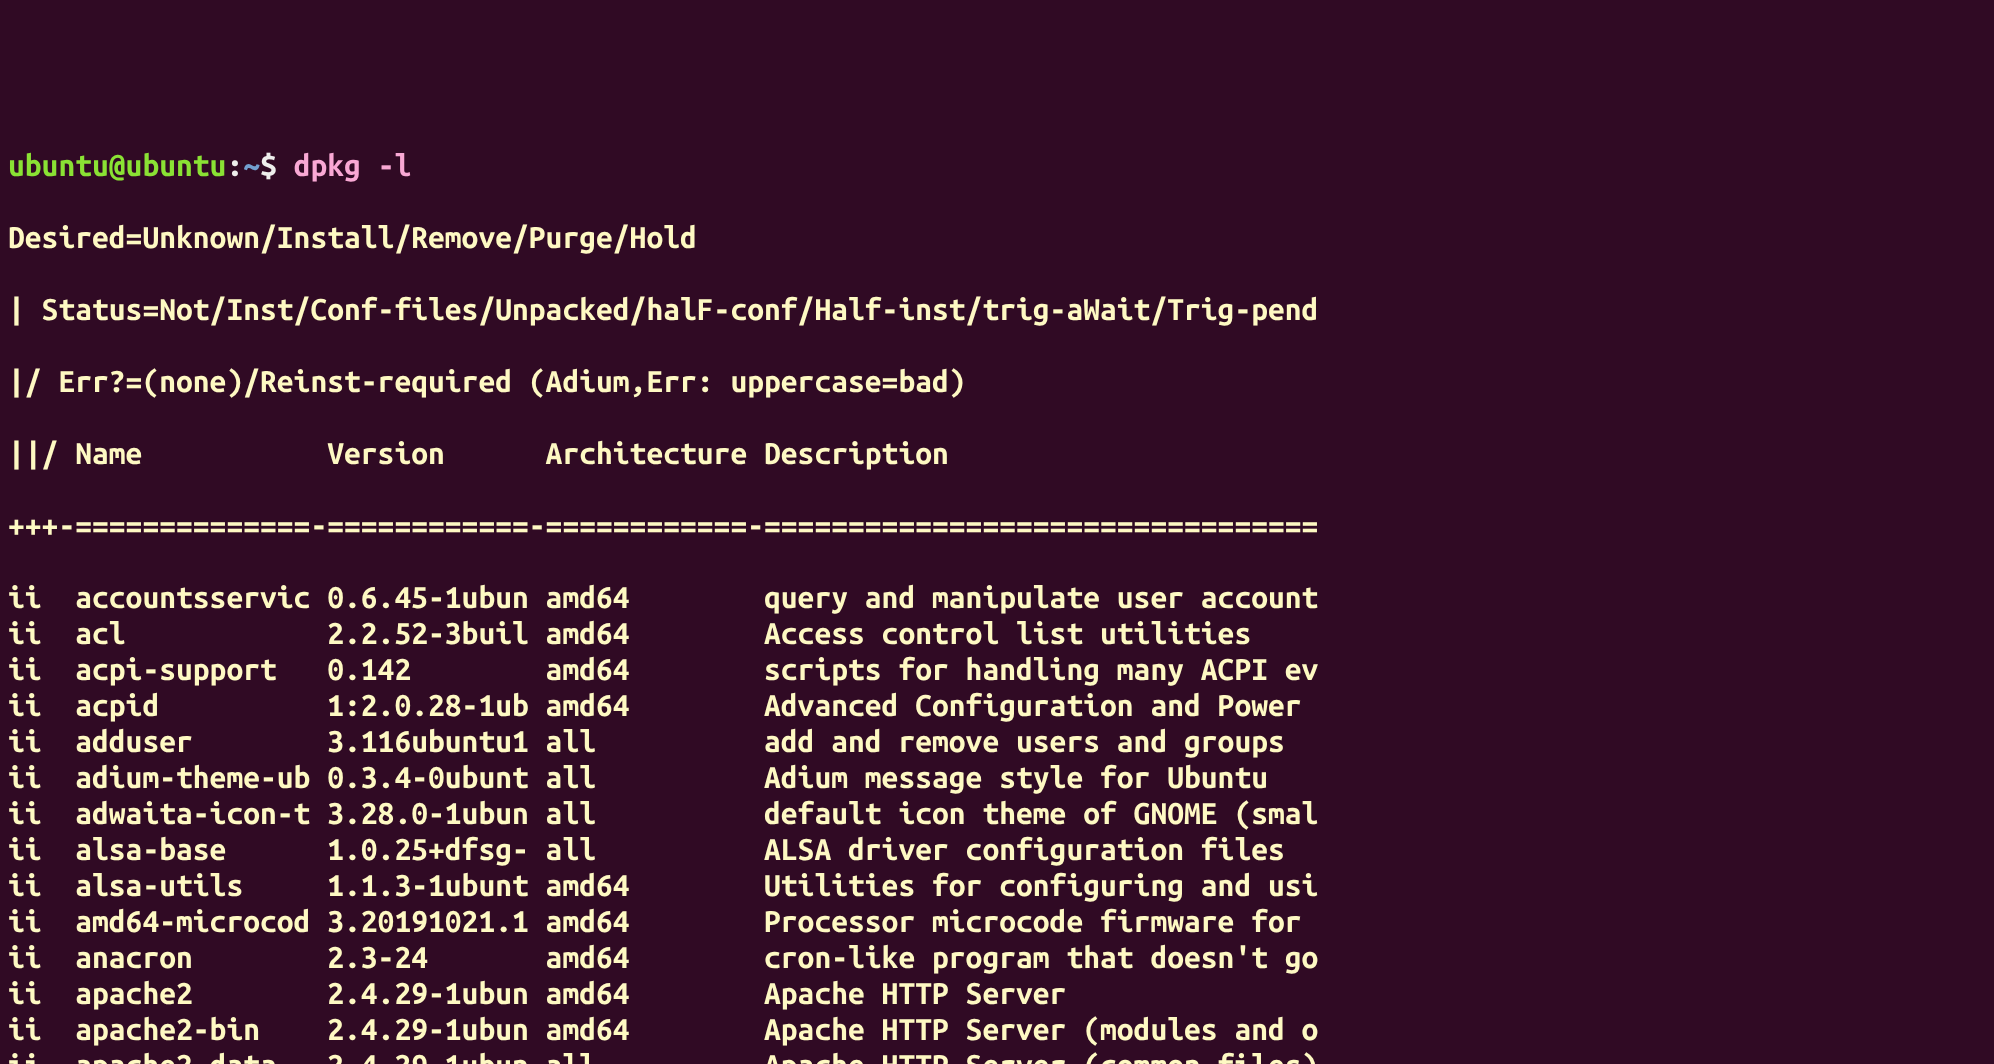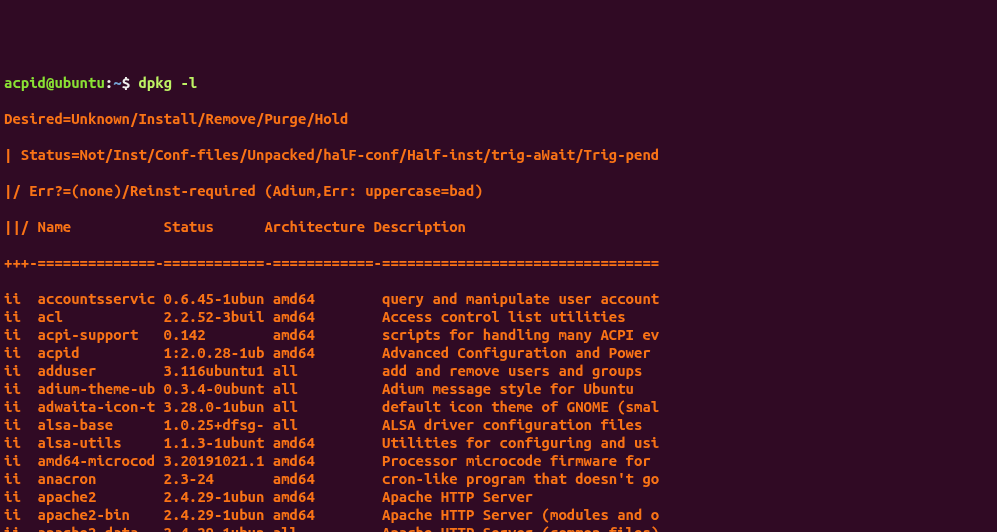--- a/index.html
+++ b/index.html
@@ -26,36 +26,36 @@
     .prompt-colon {
       color: #eeeeec;
     }
     .prompt-path {
       color: #729fcf;
     }
     .prompt-dollar {
       color: #eeeeec;
     }
     .cmd {
-      color: #bef264;
+      color: #f9a8d4;
     }
     .output {
-      color: #f97316;
+      color: #fef9c3;
     }
     .row {
       display: block;
     }
   </style>
 </head>
 <body>
 
 
 
-<div class="row"><span class="prompt-user">acpid@ubuntu</span><span class="prompt-colon">:</span><span class="prompt-path">~</span><span class="prompt-dollar">$ </span><span class="cmd">dpkg -l</span></div>
+<div class="row"><span class="prompt-user">ubuntu@ubuntu</span><span class="prompt-colon">:</span><span class="prompt-path">~</span><span class="prompt-dollar">$ </span><span class="cmd">dpkg -l</span></div>
 <div class="row output">Desired=Unknown/Install/Remove/Purge/Hold</div>
 <div class="row output">| Status=Not/Inst/Conf-files/Unpacked/halF-conf/Half-inst/trig-aWait/Trig-pend</div>
 <div class="row output">|/ Err?=(none)/Reinst-required (Adium,Err: uppercase=bad)</div>
-<div class="row output">||/ Name           Status      Architecture Description</div>
+<div class="row output">||/ Name           Version      Architecture Description</div>
 <div class="row output">+++-==============-============-============-=================================</div>
 <div id="package-rows"><div class="row output">ii  accountsservic 0.6.45-1ubun amd64        query and manipulate user account</div><div class="row output">ii  acl            2.2.52-3buil amd64        Access control list utilities</div><div class="row output">ii  acpi-support   0.142        amd64        scripts for handling many ACPI ev</div><div class="row output">ii  acpid          1:2.0.28-1ub amd64        Advanced Configuration and Power</div><div class="row output">ii  adduser        3.116ubuntu1 all          add and remove users and groups</div><div class="row output">ii  adium-theme-ub 0.3.4-0ubunt all          Adium message style for Ubuntu</div><div class="row output">ii  adwaita-icon-t 3.28.0-1ubun all          default icon theme of GNOME (smal</div><div class="row output">ii  alsa-base      1.0.25+dfsg- all          ALSA driver configuration files</div><div class="row output">ii  alsa-utils     1.1.3-1ubunt amd64        Utilities for configuring and usi</div><div class="row output">ii  amd64-microcod 3.20191021.1 amd64        Processor microcode firmware for</div><div class="row output">ii  anacron        2.3-24       amd64        cron-like program that doesn't go</div><div class="row output">ii  apache2        2.4.29-1ubun amd64        Apache HTTP Server</div><div class="row output">ii  apache2-bin    2.4.29-1ubun amd64        Apache HTTP Server (modules and o</div><div class="row output">ii  apache2-data   2.4.29-1ubun all          Apache HTTP Server (common files)</div></div>
 
 
 
 
 </body></html>

